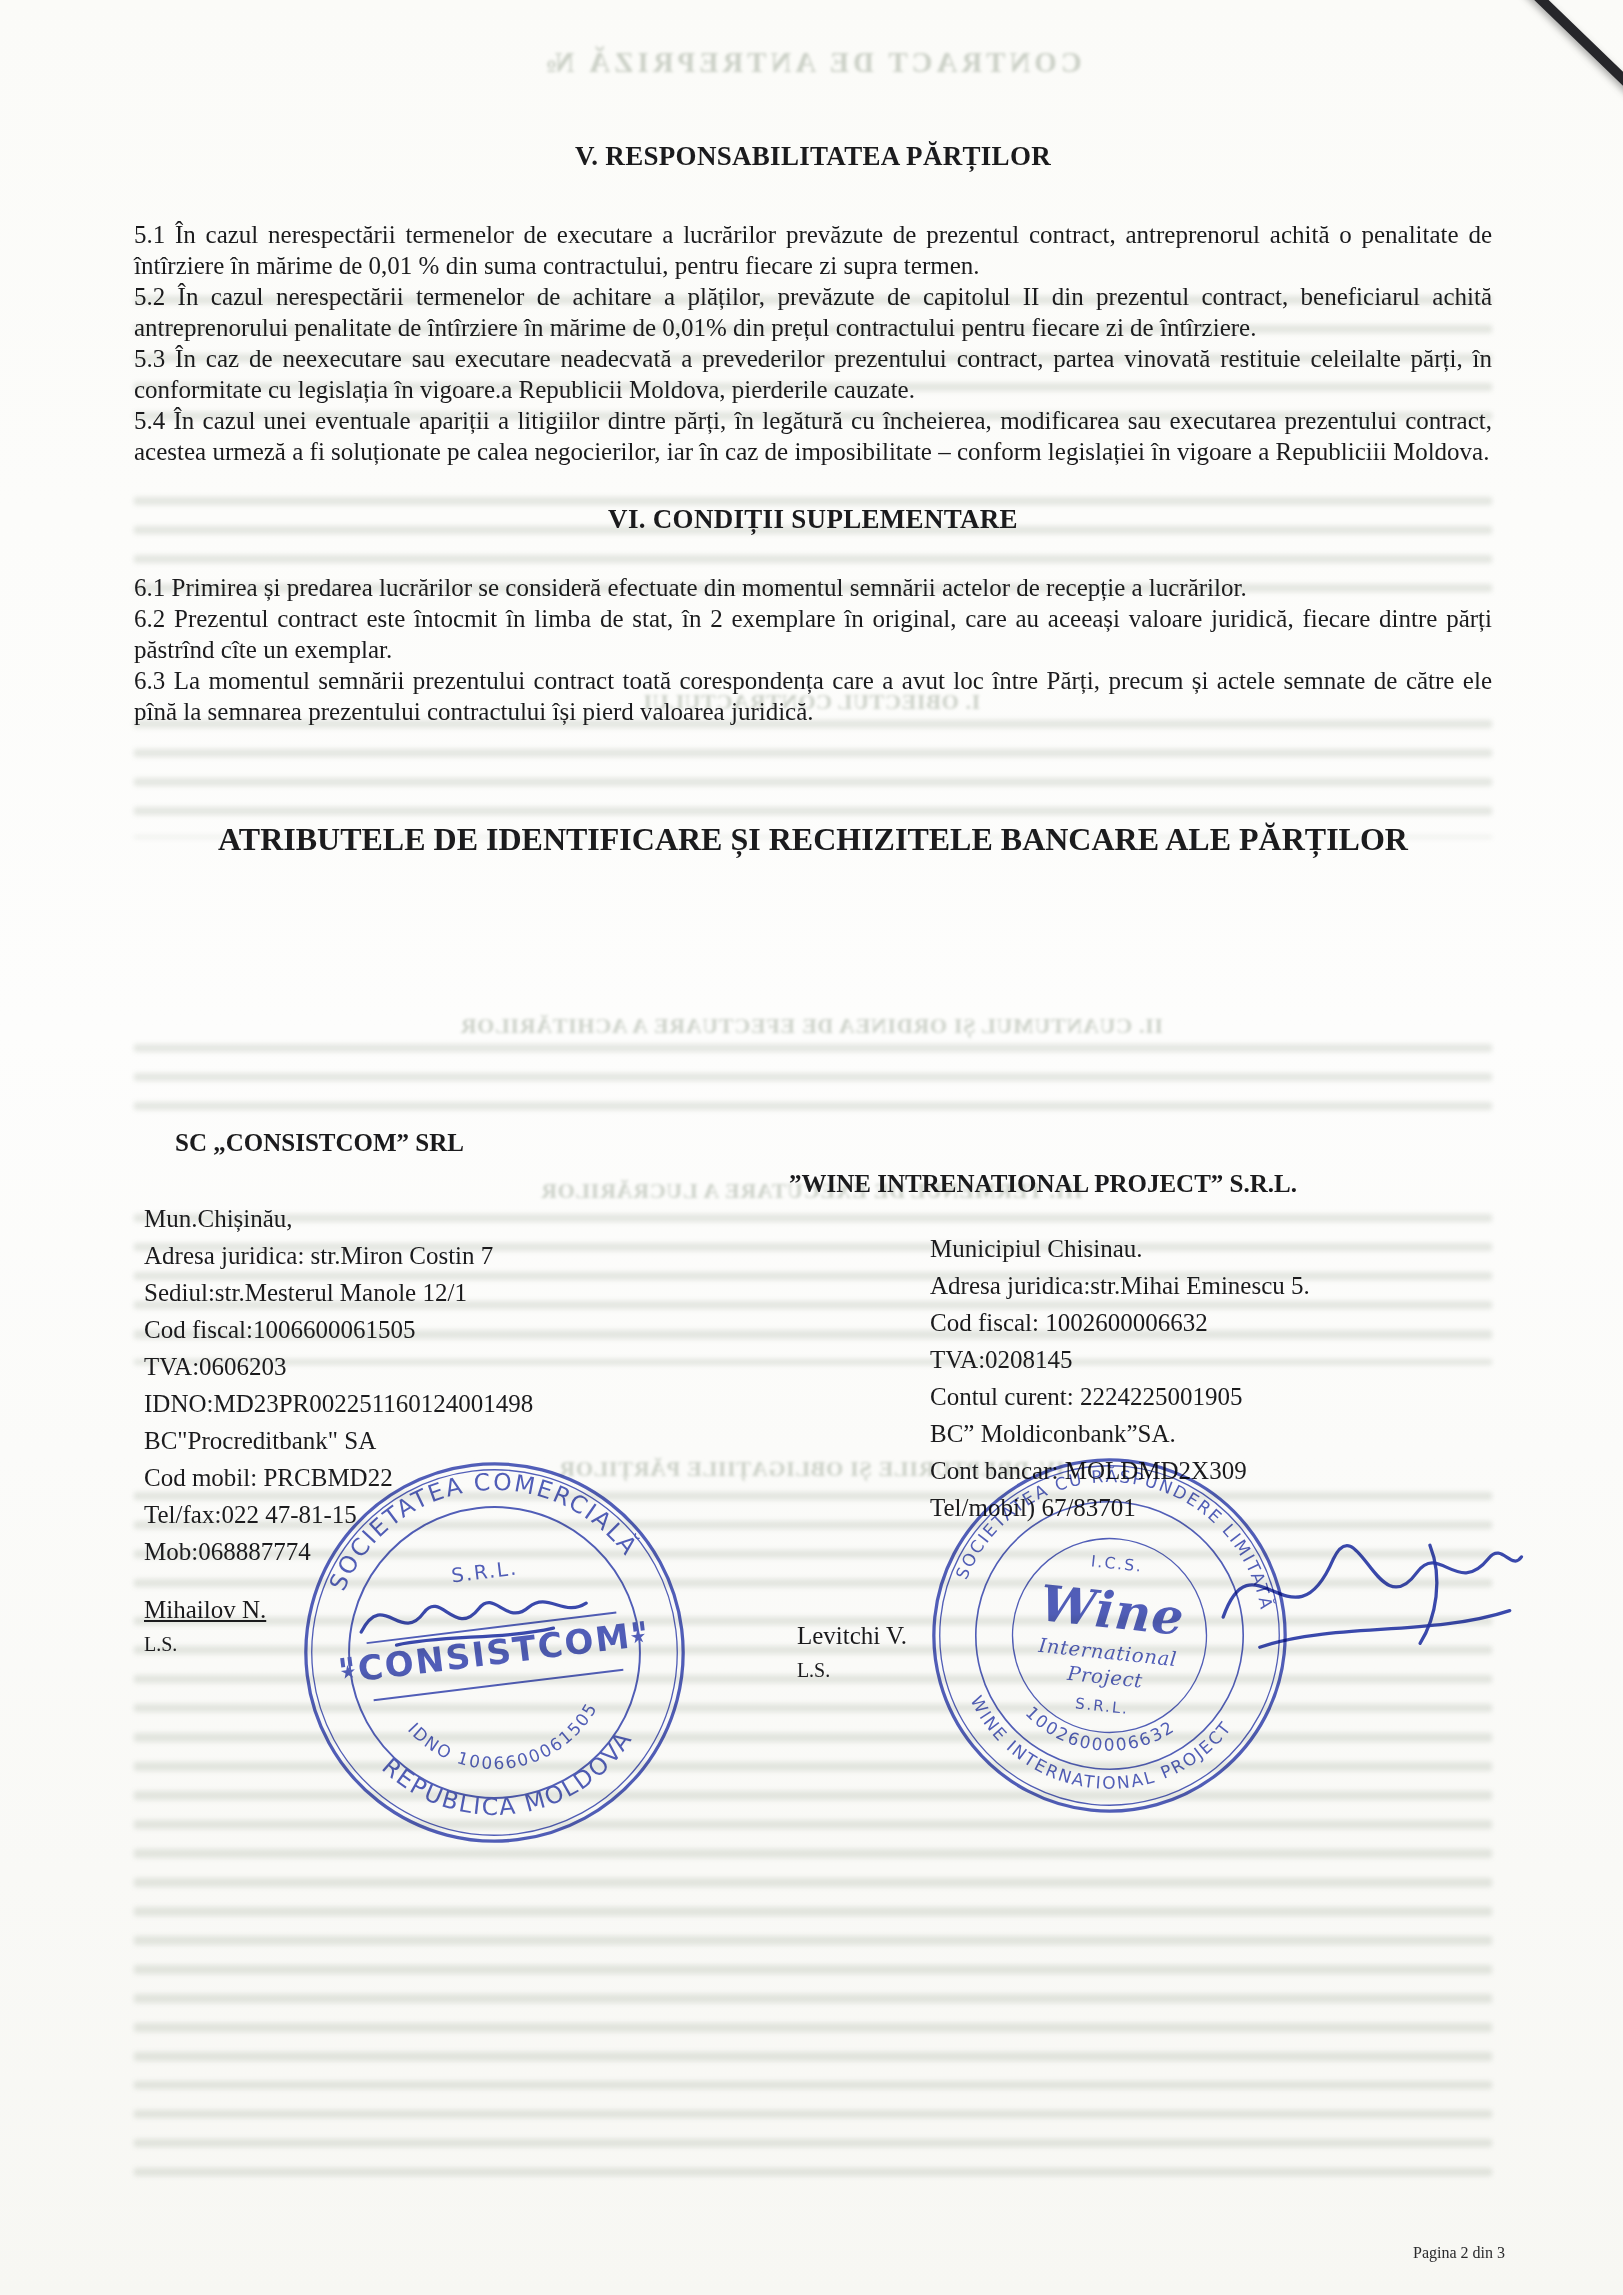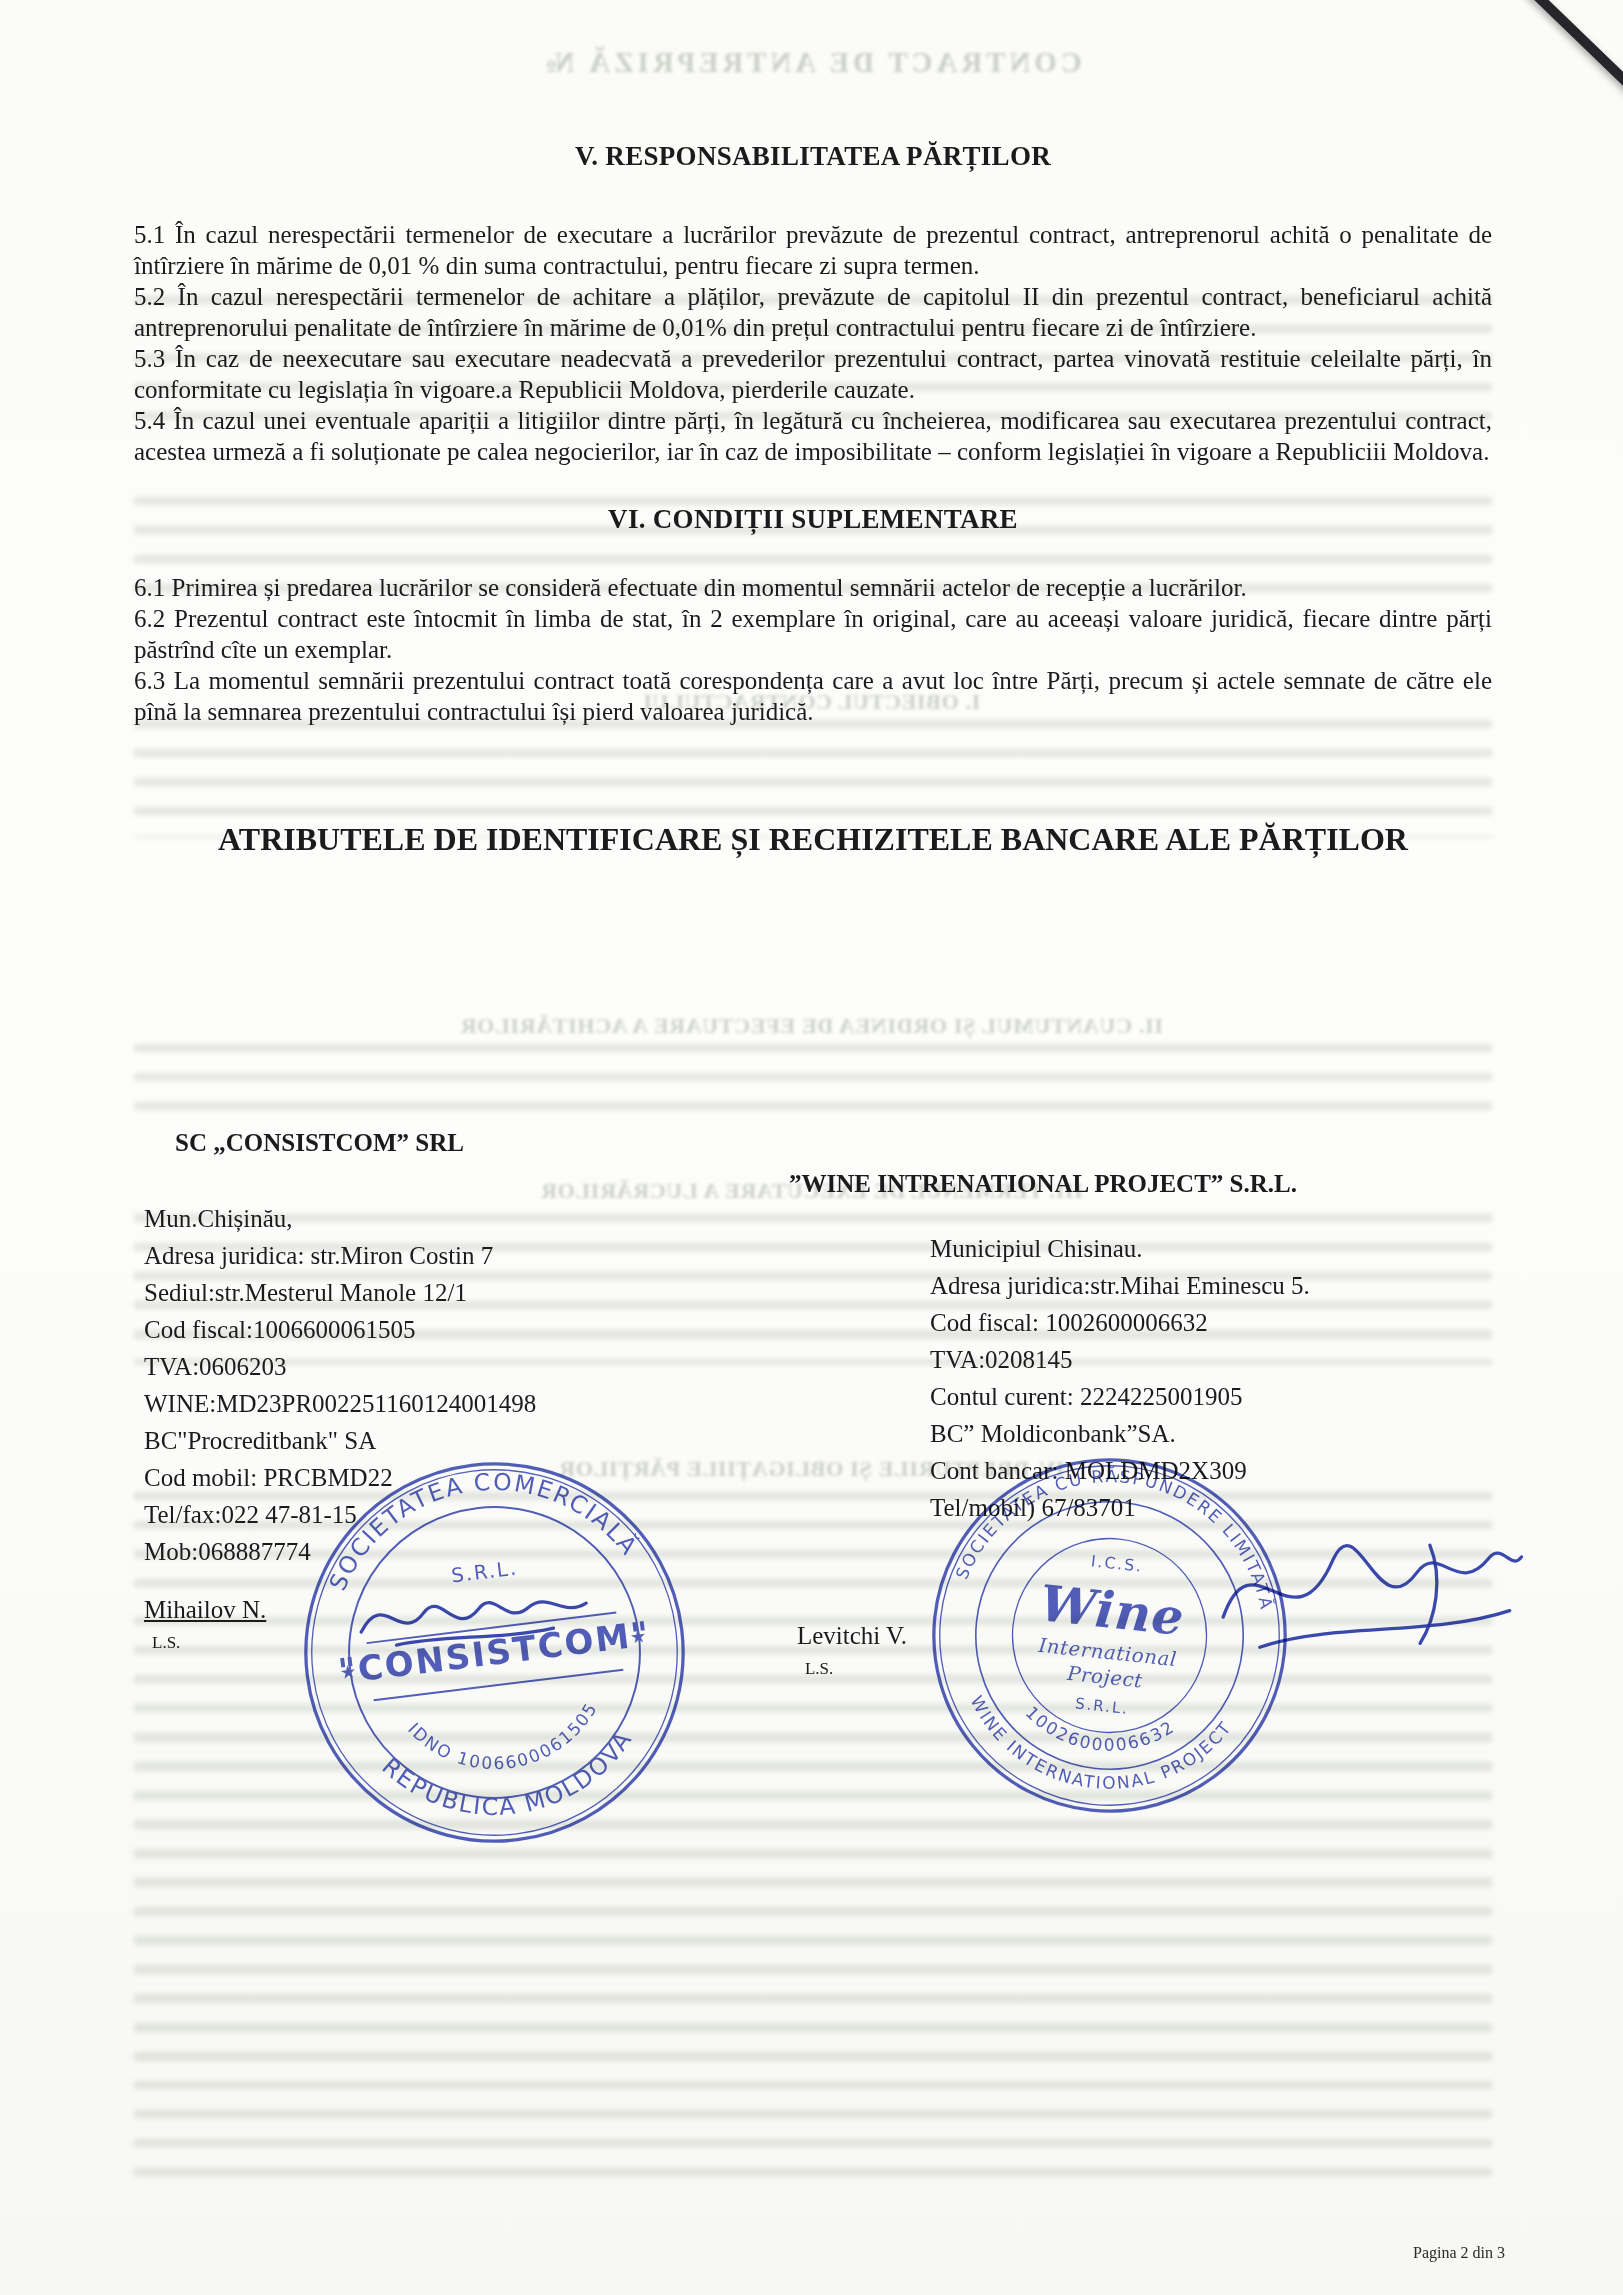--- a/index.html
+++ b/index.html
@@ -60,21 +60,21 @@
   .party-left  { left: 0; width: 628px; }
   .party-right { left: 645px; top: 41px; width: 713px; }
   .party-name { font-weight: bold; line-height: 33px; }
   .party-left .party-name { padding-left: 31px; }
   .party-details { line-height: 37px; }
   .party-left  .party-details { margin-top: 41px; }
   .party-right .party-details { margin-top: 30px; padding-left: 141px; }
   .sign-name { display: block; }
   .party-left  .sign-name { margin-top: 26px; text-decoration: underline; }
   .party-right .sign-name { margin-top: 96px; padding-left: 7.9px; }
-  .ls-label { display: block; margin-top: 9.2px; font-size: 17px; margin-left: 8px; }
+  .ls-label { display: block; margin-top: 9.2px; font-size: 20px; }
   .party-right .ls-label { padding-left: 7.9px; }
 
   
   .stamp { position: absolute; z-index: 4; opacity: .82; mix-blend-mode: multiply; }
   .stamp-left  { left: 298px;  top: 1456px; width: 393px; height: 393px; }
   .stamp-right { left: 926px; top: 1452px; width: 367px; height: 367px; }
   .stamp .ring { fill: none; stroke: var(--ink); }
   .stamp line  { stroke: var(--ink); }
   .stamp text  { fill: var(--ink); font-family: "DejaVu Sans", sans-serif; letter-spacing: 3px; }
   .stamp .script { font-family: "DejaVu Serif", serif; font-style: italic; letter-spacing: 1px; }
@@ -135,21 +135,21 @@
   <div class="parties">
 
     <div class="party party-left">
       <div class="party-name">SC „CONSISTCOM” SRL</div>
       <div class="party-details">
         <div>Mun.Chișinău,</div>
         <div>Adresa juridica: str.Miron Costin 7</div>
         <div>Sediul:str.Mesterul Manole 12/1</div>
         <div>Cod fiscal:1006600061505</div>
         <div>TVA:0606203</div>
-        <div>WINE:MD23PR002251160124001498</div>
+        <div>IDNO:MD23PR002251160124001498</div>
         <div>BC"Procreditbank" SA</div>
         <div>Cod mobil: PRCBMD22</div>
         <div>Tel/fax:022 47-81-15</div>
         <div>Mob:068887774</div>
       </div>
       <span class="sign-name">Mihailov N.</span>
       <span class="ls-label">L.S.</span>
     </div>
 
     <div class="party party-right">

